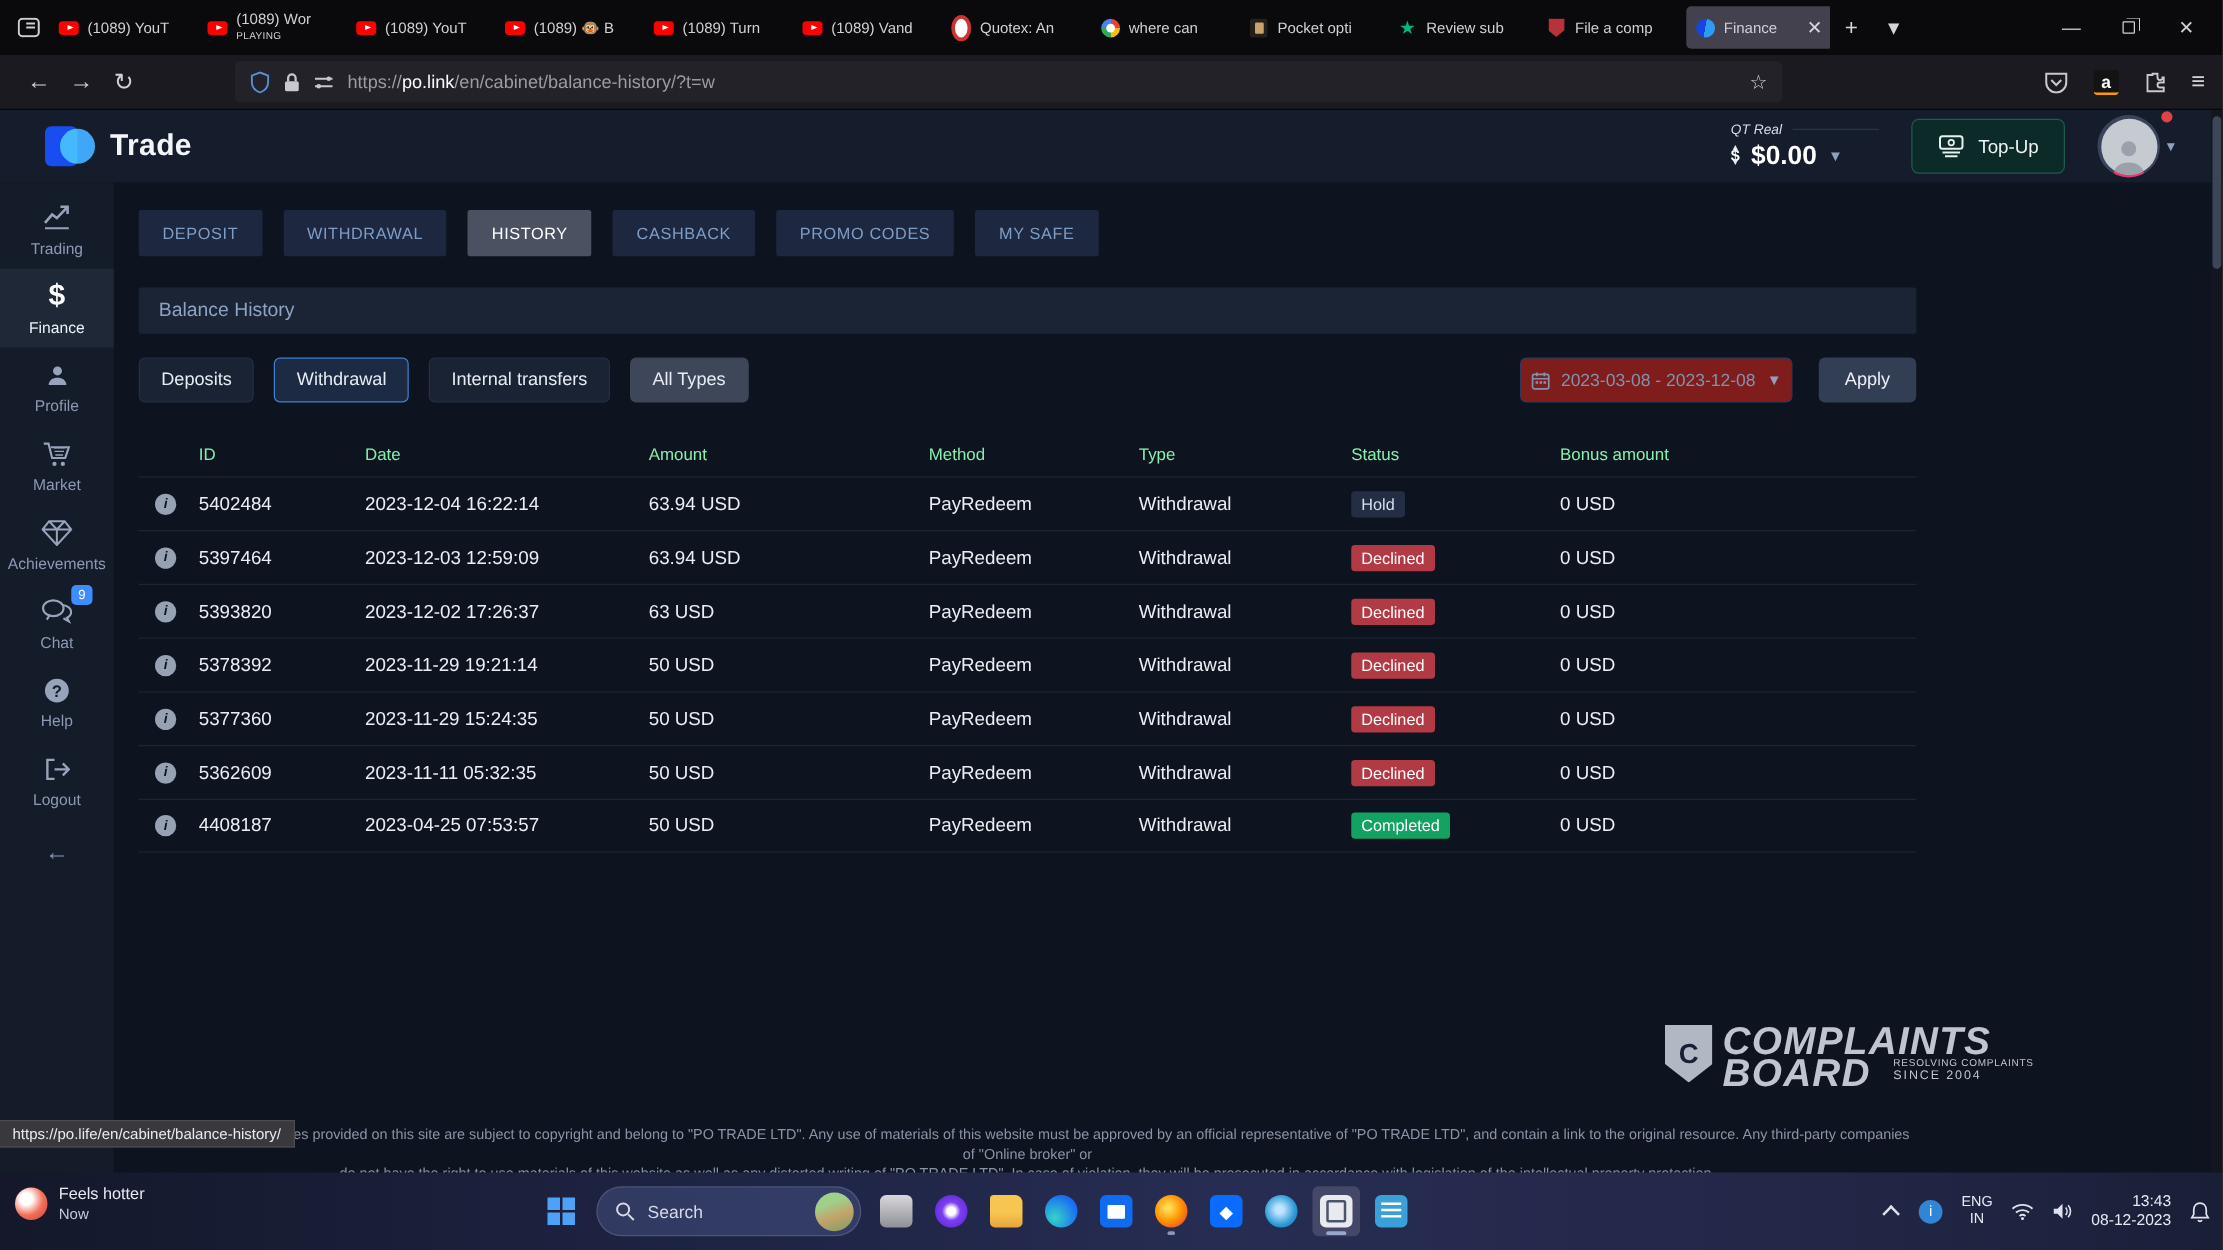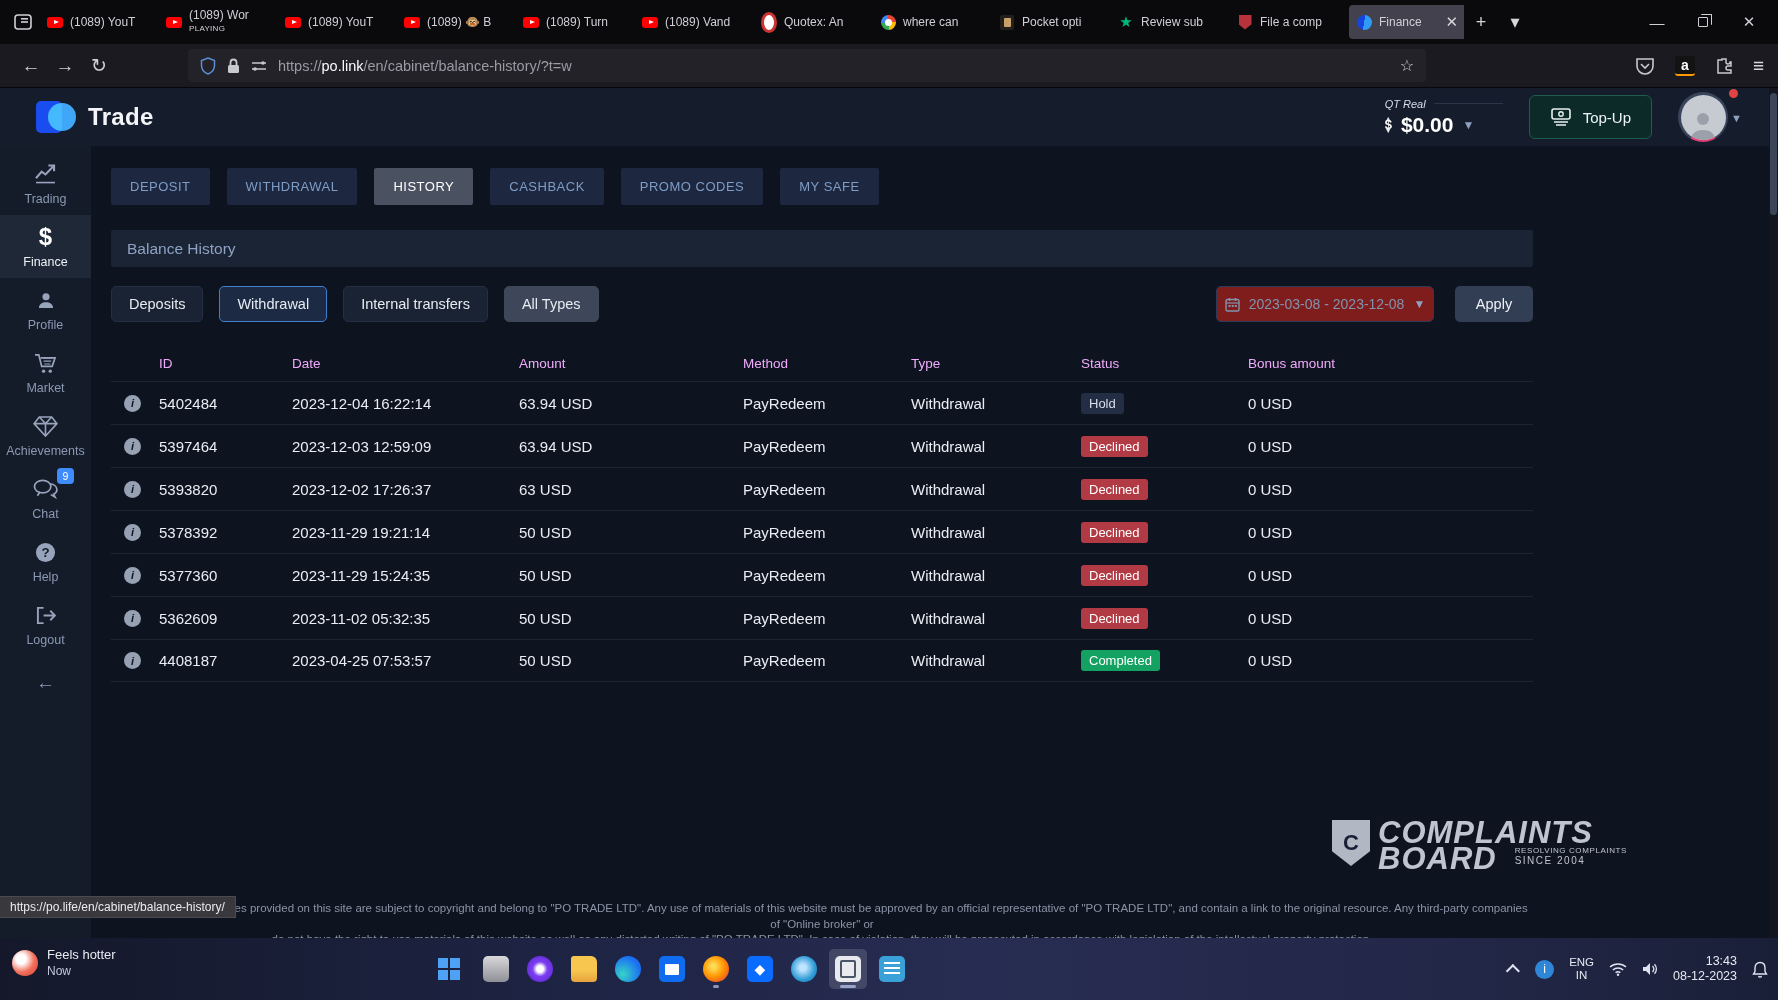--- a/index.html
+++ b/index.html
@@ -109,21 +109,21 @@
     background:#1a2333; border:1px solid #232f44; margin-right:16px; display:flex; align-items:center; }
   .fbtn.outlined { background:#1c2a44; border-color:#3f7fd0; }
   .fbtn.selected { background:#3d4759; border-color:#3d4759; }
   .right-tools { margin-left:auto; display:flex; gap:21px; }
   .datebtn { width:218px; height:36px; background:#7f1d1d; border:1px solid #2b3b58; border-radius:5px;
     color:#8292ad; font-size:14px; display:flex; align-items:center; justify-content:center; gap:9px; }
   .applybtn { width:78px; height:36px; background:#323e54; border:none; border-radius:5px; color:#eef1f6; font-size:14.5px; }
 
   .tablewrap { }
   .thead, .trow { display:grid; grid-template-columns:48px 133px 227px 224px 168px 170px 167px 1fr; align-items:center; }
-  .thead { height:36px; color:#f0abfc; font-size:13.5px; }
+  .thead { height:36px; color:#86efac; font-size:13.5px; }
   .trow { height:43px; border-top:1px solid #1c2534; color:#e9edf4; font-size:15px; }
   .trow:last-child { border-bottom:1px solid #1c2534; }
   .info { width:17px; height:17px; border-radius:50%; background:#97a1b4; color:#10151f; font-size:11px;
     font-weight:bold; display:flex; align-items:center; justify-content:center; margin-left:13px; font-style:italic; }
   .badge { display:inline-block; padding:3px 8px; border-radius:3px; font-size:13px; }
 
   .footer { position:absolute; top:755px; left:20px; width:1422px; font-size:11.5px; color:#8a93a6;
     line-height:15.5px; text-align:center; }
   .footer .l3 { opacity:.75; }
 
@@ -568,21 +568,21 @@
                 <span>PayRedeem</span>
                 <span>Withdrawal</span>
                 <span><span class="badge" style="background:#b23a44;color:#ffffff">Declined</span></span>
                 <span>0 USD</span>
               </div>
               <div class="trow">
                 <span>
                   <span class="info">i</span>
                 </span>
                 <span>5362609</span>
-                <span>2023-11-02 05:32:35</span>
+                <span>2023-11-11 05:32:35</span>
                 <span>50 USD</span>
                 <span>PayRedeem</span>
                 <span>Withdrawal</span>
                 <span><span class="badge" style="background:#b23a44;color:#ffffff">Declined</span></span>
                 <span>0 USD</span>
               </div>
               <div class="trow">
                 <span>
                   <span class="info">i</span>
                 </span>
@@ -631,20 +631,30 @@
     </div>
     <div class="tb-center">
       <div class="startbtn tb-app">
         <span class="grid">
             <span></span>
             <span></span>
             <span></span>
             <span></span>
           </span>
       </div>
+      <div class="searchpill">
+        <span>
+          <svg width="16" height="16" viewBox="0 0 16 16">
+              <circle cx="6.5" cy="6.5" r="4.8" fill="none" stroke="#d6d9e6" stroke-width="1.6"></circle>
+              <path d="M10.5 10.5L15 15" stroke="#d6d9e6" stroke-width="1.6"></path>
+            </svg>
+        </span>
+        <span class="s-txt">Search</span>
+        <span class="s-img"></span>
+      </div>
       <div id="tb-apps" style="display:flex; gap:6px;">
           <div class="tb-app">
             <span class="ic app"></span>
           </div>
           <div class="tb-app">
             <span class="ic media-player"></span>
           </div>
           <div class="tb-app">
             <span class="ic file-explorer"></span>
           </div>

